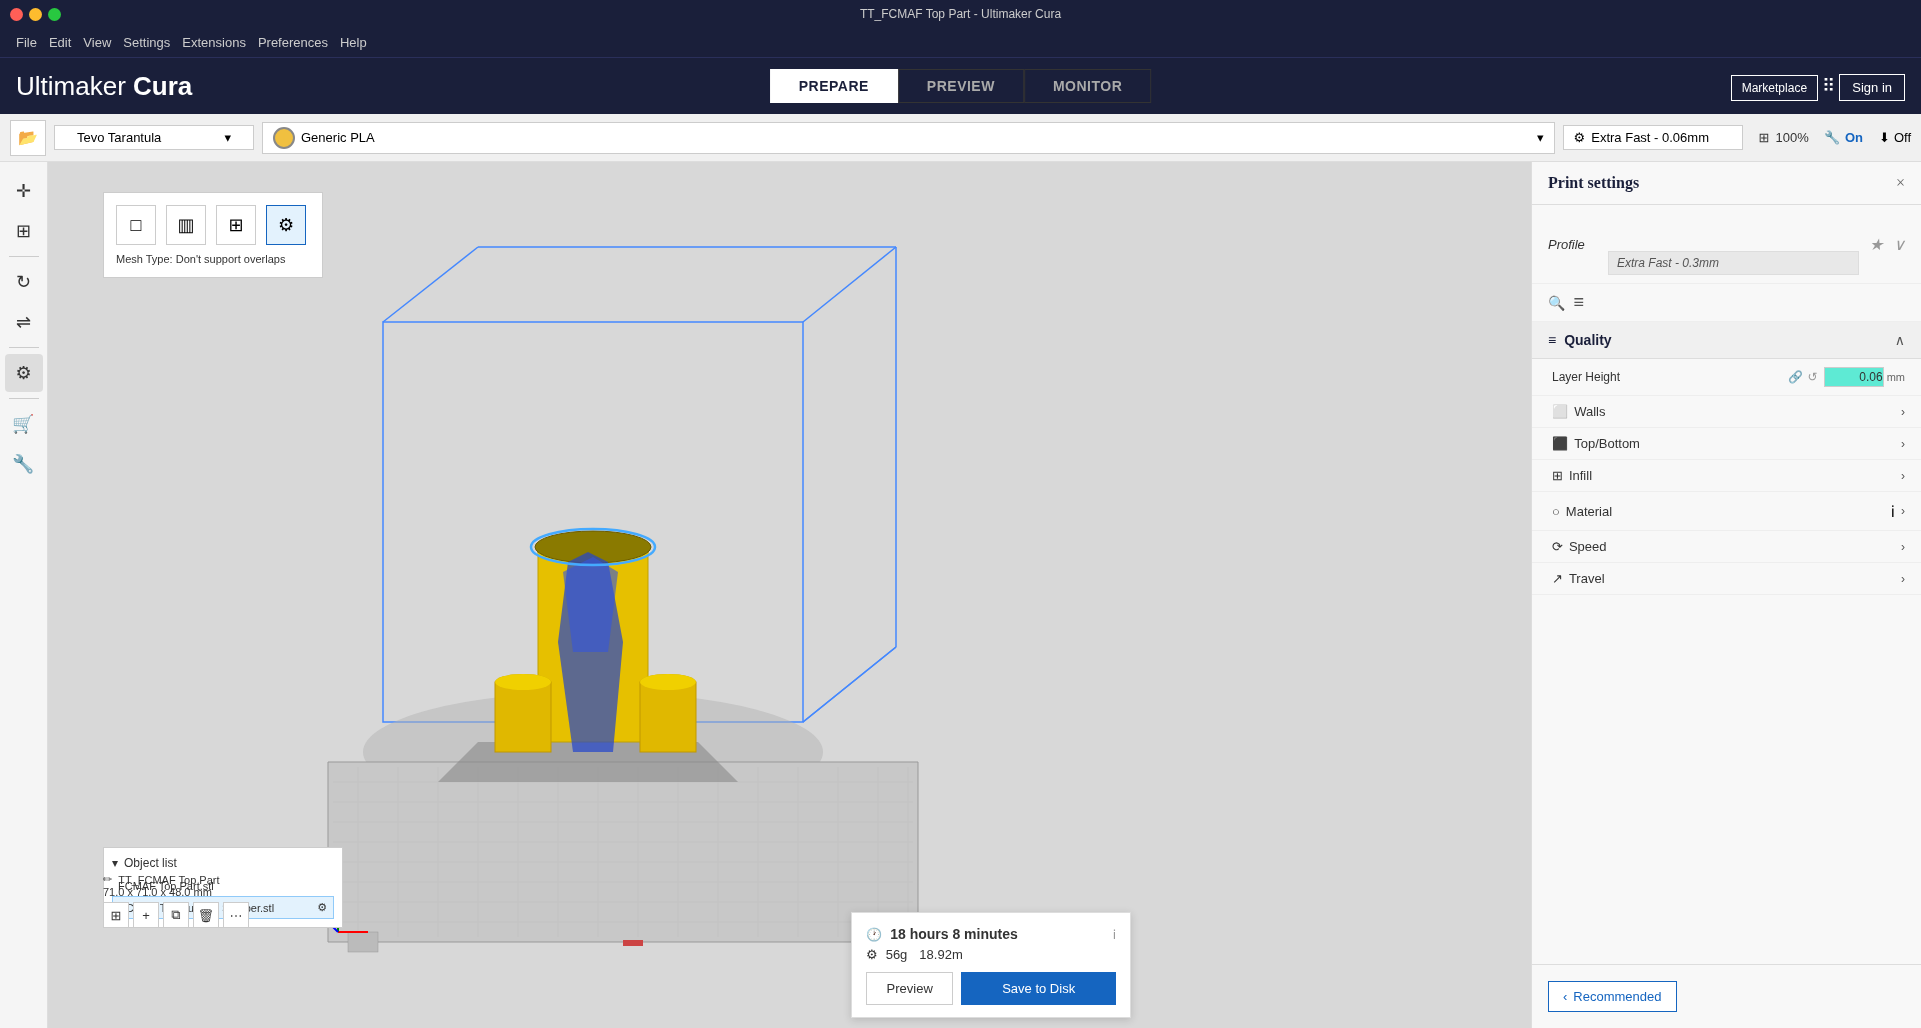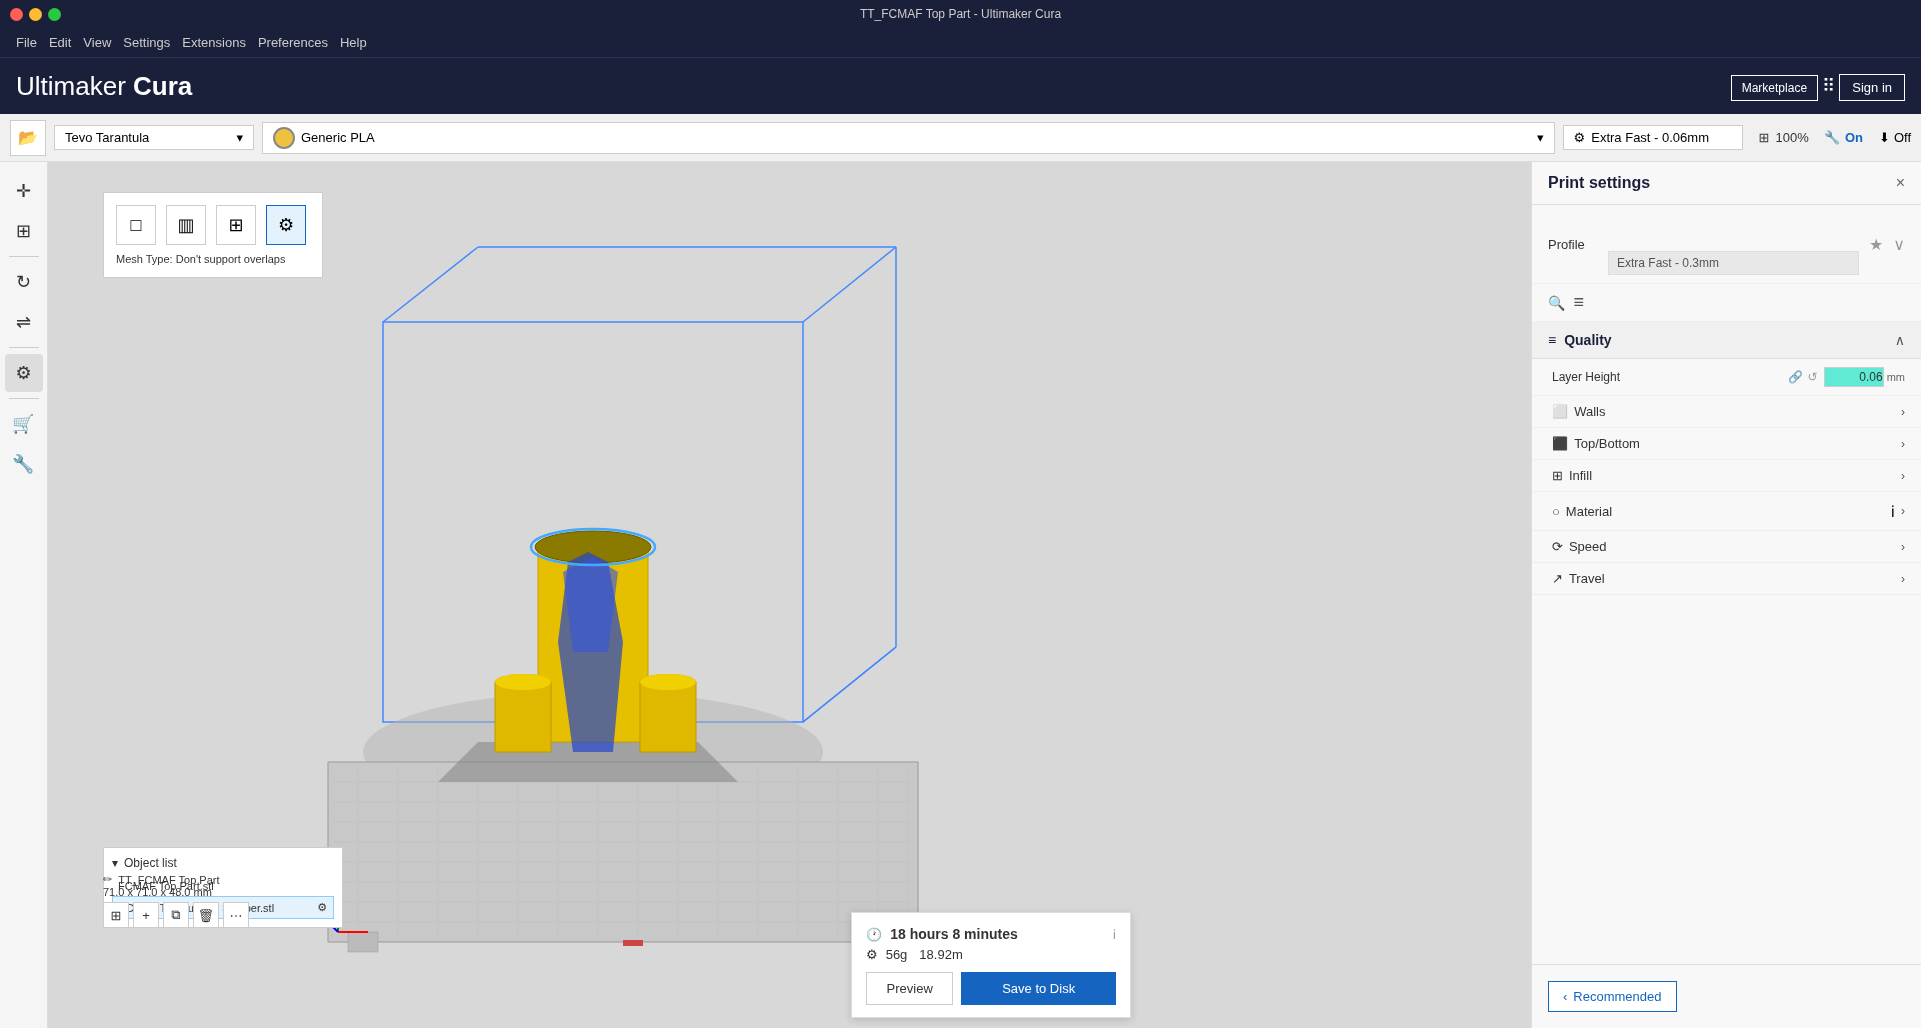--- a/index.html
+++ b/index.html
@@ -134,21 +134,21 @@
       border: 1px solid #ccc;
       background: white;
       cursor: pointer;
       font-size: 16px;
     }
     .printer-selector {
       display: flex;
       align-items: flex-start;
       background: white;
       border: 1px solid #ccc;
-      padding: 4px 10px;
+      padding: 4px 22px;
       min-width: 200px;
       cursor: pointer;
       font-size: 13px;
     }
     .material-selector {
       display: flex;
       align-items: center;
       background: white;
       border: 1px solid #ccc;
       padding: 4px 10px;
@@ -311,39 +311,41 @@
       flex-direction: column;
       overflow: hidden;
     }
     .panel-header {
       display: flex;
       align-items: center;
       justify-content: space-between;
       padding: 12px 16px;
       border-bottom: 1px solid #ddd;
       background: #f8f8f8;
+      font-family: Liberation Serif, serif;
     }
     .panel-title {
       font-size: 16px;
       font-weight: 600;
       color: #1a1f3a;
     }
     .panel-close {
       cursor: pointer;
       font-size: 16px;
       color: #666;
     }
 
     
     .profile-row {
       display: flex;
       align-items: center;
       padding: 8px 16px;
       border-bottom: 1px solid #eee;
       gap: 10px;
+      font-style: italic;
     }
     .profile-label {
       font-size: 13px;
       color: #333;
       min-width: 50px;
     }
     .profile-value {
       flex: 1;
       background: #e8e8e8;
       padding: 4px 8px;
@@ -531,20 +533,25 @@
   <span class="menu-item">View</span>
   <span class="menu-item">Settings</span>
   <span class="menu-item">Extensions</span>
   <span class="menu-item">Preferences</span>
   <span class="menu-item">Help</span>
 </div>
 
 <div class="main-header">
   <div class="logo">
     Ultimaker<span> Cura</span>
+  </div>
+  <div class="nav-tabs">
+    <div class="nav-tab active">PREPARE</div>
+    <div class="nav-tab">PREVIEW</div>
+    <div class="nav-tab">MONITOR</div>
   </div>
   <div class="header-right">
     <button class="marketplace-btn">Marketplace</button>
     <div class="grid-icon-btn">⠿</div>
     <button class="sign-in-btn">Sign in</button>
   </div>
 </div>
 
 <div class="toolbar-strip">
   <div class="folder-icon-btn">

